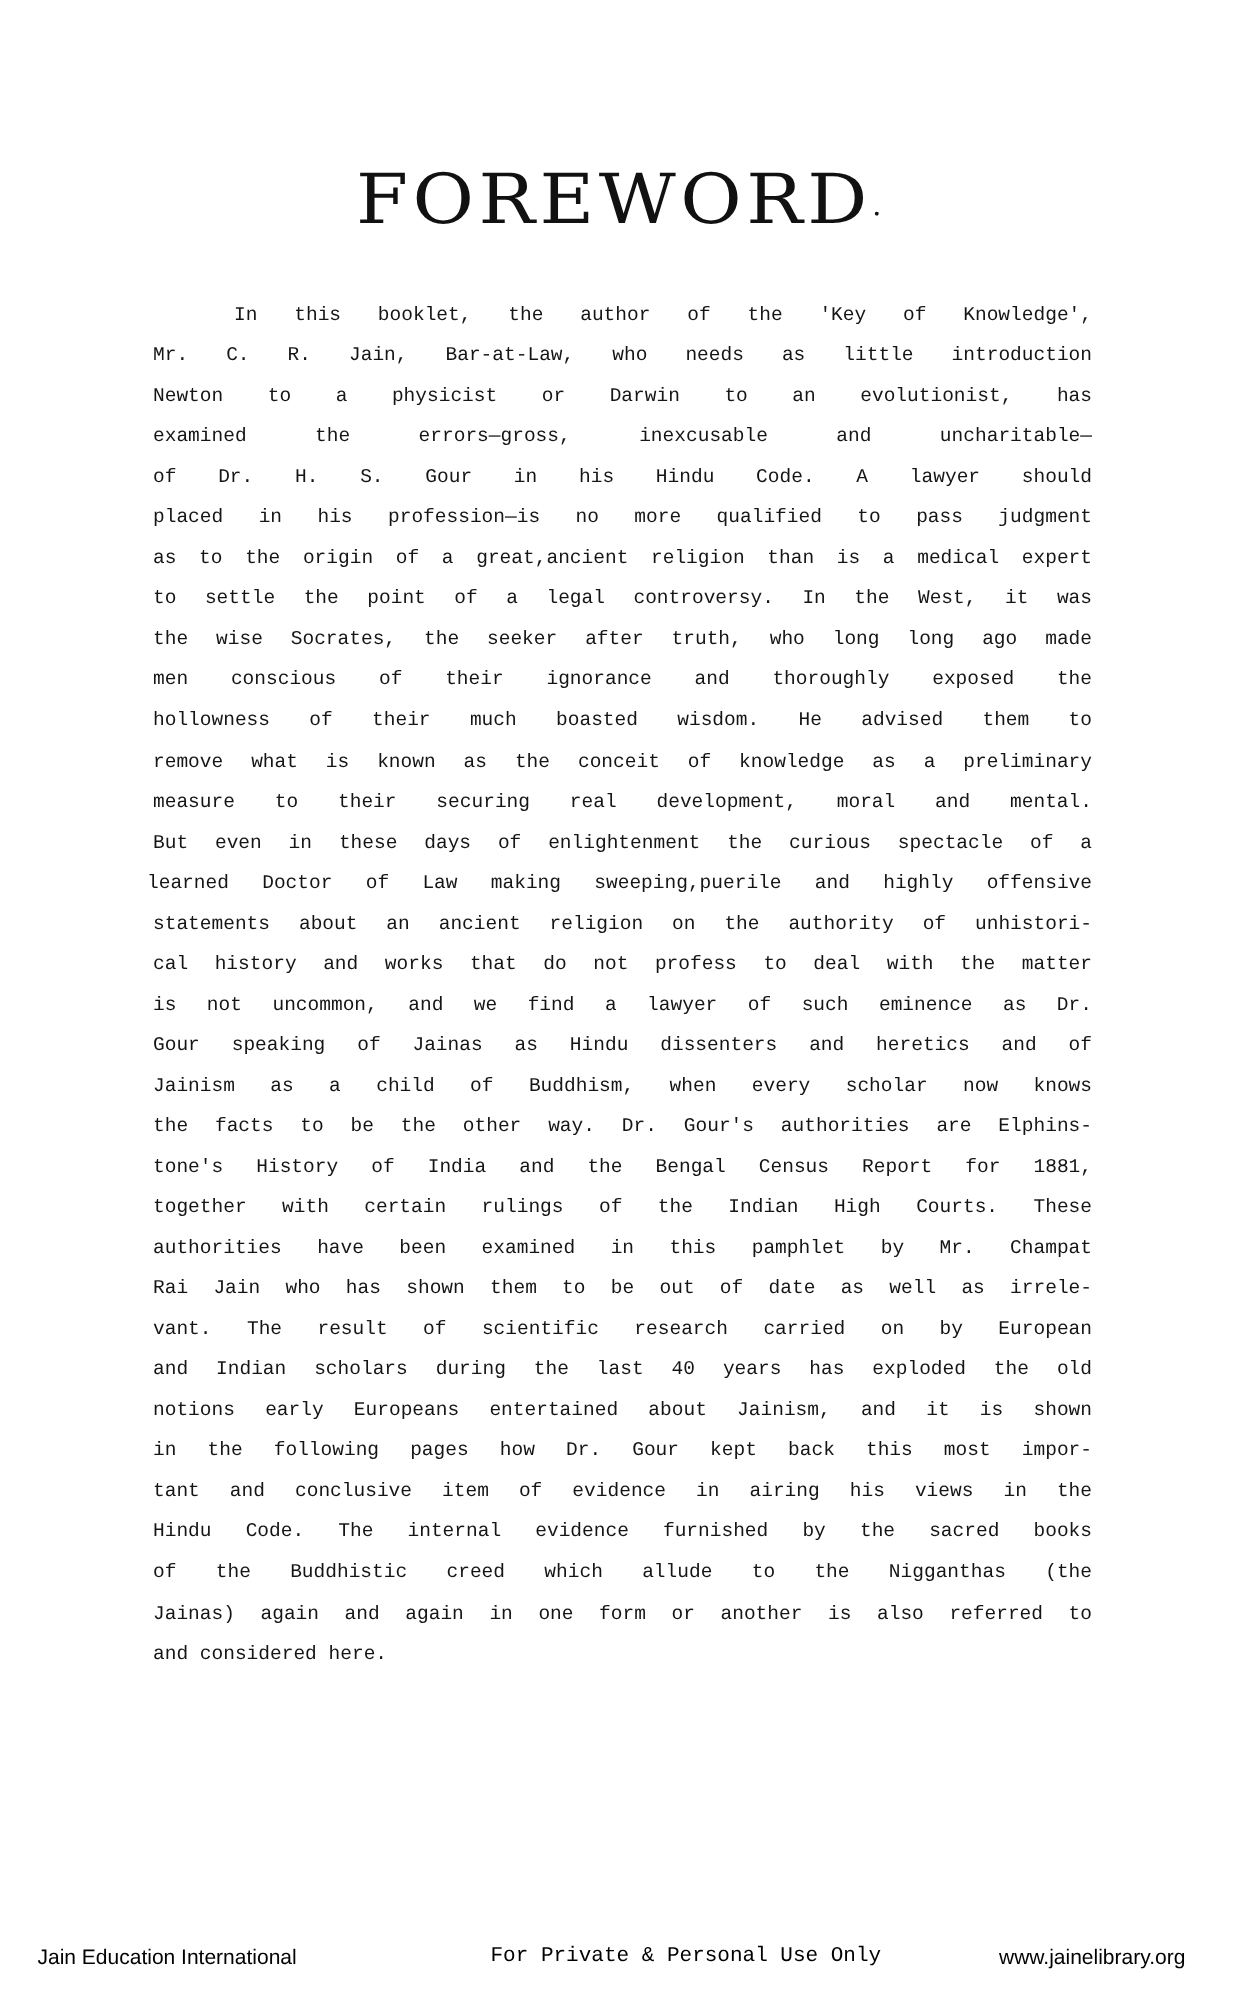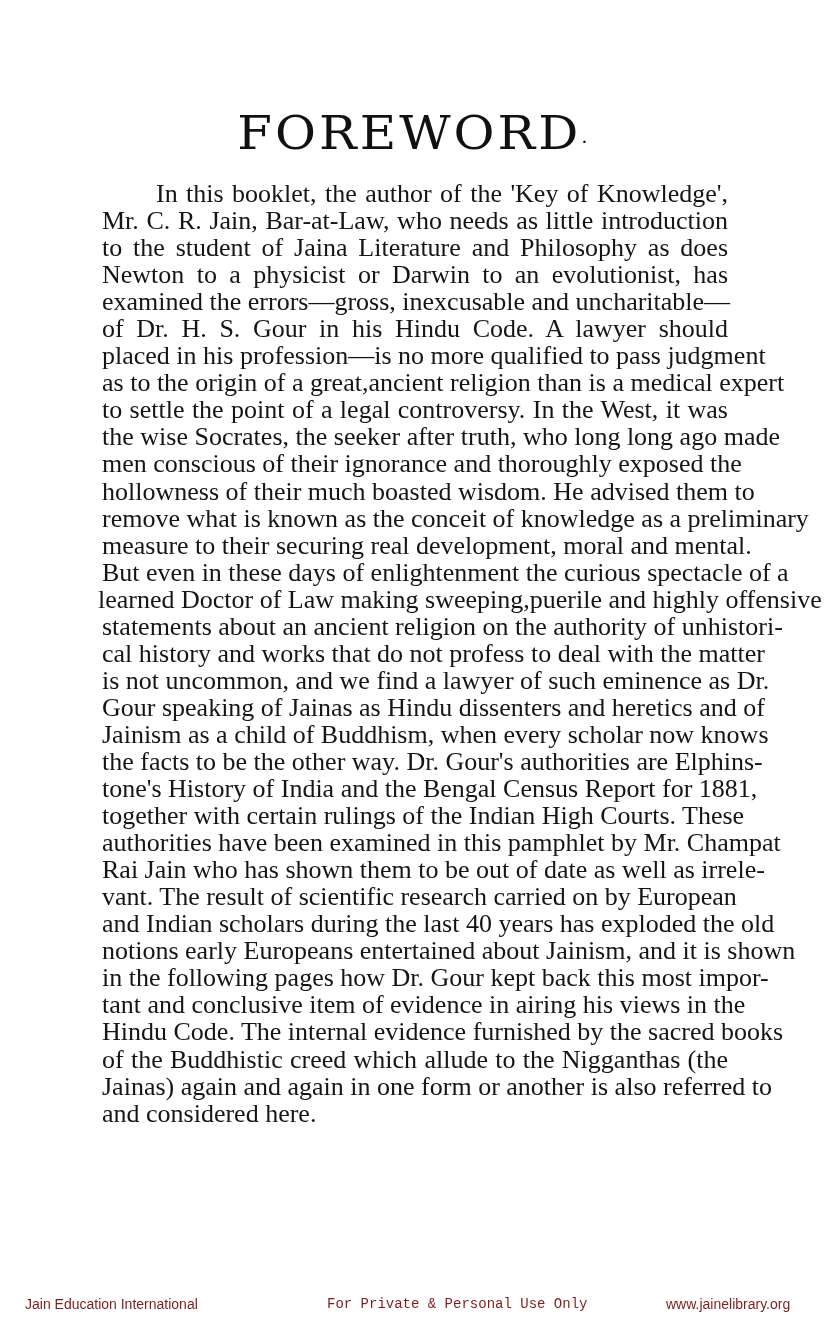--- a/index.html
+++ b/index.html
@@ -33,25 +33,25 @@
       color: #111;
       margin: 0;
       transform: scaleY(0.92);
     }
     .title-dot {
       font-size: 20px;
       vertical-align: middle;
     }
     .body-text {
       position: absolute;
-      top: 180px;
+      top: 196px;
       left: 102px;
       width: 626px;
-      font-family: Liberation Serif, serif;
-      font-size: 26px;
+      font-family: Liberation Mono, monospace;
+      font-size: 13px;
       line-height: 27.05px;
       color: #151515;
     }
     .line {
       display: block;
       white-space: nowrap;
       text-align: justify;
       text-align-last: justify;
       height: 27.05px;
       overflow: visible;
@@ -66,21 +66,21 @@
       margin-left: -4px;
     }
     .footer {
       position: absolute;
       top: 1296px;
       left: 0;
       width: 828px;
       height: 24px;
       font-family: "Liberation Sans", "DejaVu Sans", sans-serif;
       font-size: 14px;
-      color: #7f1d1d;
+      color: #000000;
     }
     .footer span {
       position: absolute;
       top: 0;
     }
     .f-left { left: 25px; }
     .f-mid { left: 204px; }
     .f-right { left: 408px; }
     .f-mid, .f-right { white-space: nowrap; }
     .footer .f-mid { left: 327px; font-family: Liberation Mono, monospace; }
@@ -88,21 +88,20 @@
   </style>
 </head>
 <body>
 
 <div class="page">
   <h1 class="title"><span>FOREWORD</span><span class="title-dot">.</span></h1>
 
   <div class="body-text">
     <span class="line indent">In this booklet, the author of the 'Key of Knowledge',</span>
     <span class="line">Mr. C. R. Jain, Bar-at-Law, who needs as little introduction</span>
-    <span class="line">to the student of Jaina Literature and Philosophy as does</span>
     <span class="line">Newton to a physicist or Darwin to an evolutionist, has</span>
     <span class="line">examined the errors—gross, inexcusable and uncharitable—</span>
     <span class="line">of Dr. H. S. Gour in his Hindu Code. A lawyer should</span>
     <span class="line">placed in his profession—is no more qualified to pass judgment</span>
     <span class="line">as to the origin of a great,ancient religion than is a medical expert</span>
     <span class="line">to settle the point of a legal controversy. In the West, it was</span>
     <span class="line">the wise Socrates, the seeker after truth, who long long ago made</span>
     <span class="line">men conscious of their ignorance and thoroughly exposed the</span>
     <span class="line">hollowness of their much boasted wisdom. He advised them to</span>
     <span class="line">remove what is known as the conceit of knowledge as a preliminary</span>

